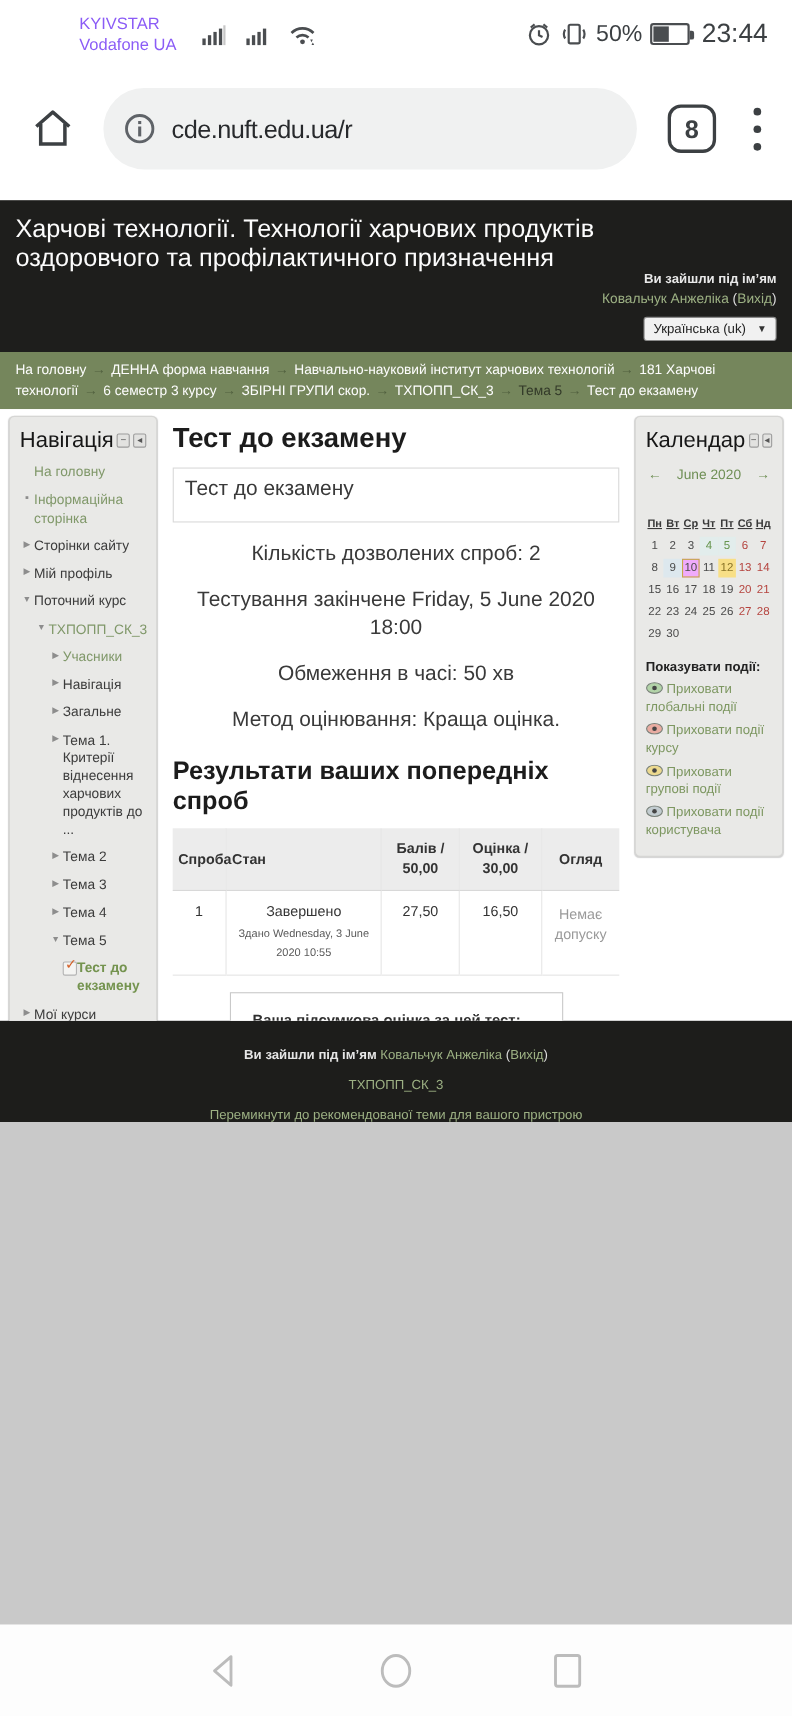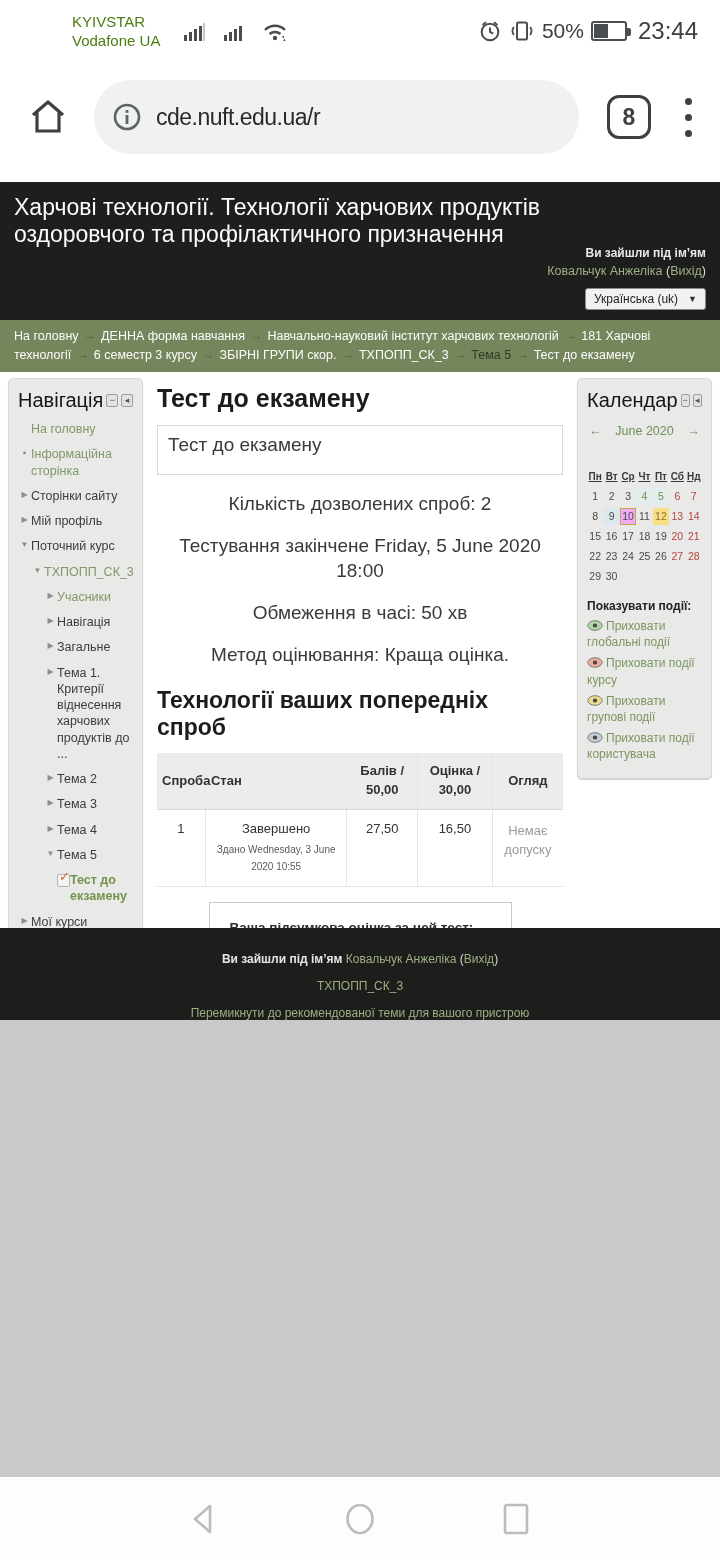--- a/index.html
+++ b/index.html
@@ -2,21 +2,21 @@
 <html><head>
 <meta charset="utf-8">
 <style>
   * { margin:0; padding:0; box-sizing:border-box; }
   html,body { background:#555; }
   body { font-family:"Liberation Sans","DejaVu Sans",sans-serif; }
   .screen { width:720px; height:1560px; background:#fff; position:relative; overflow:hidden; margin:0 auto; }
 
   
   .status-bar { height:58px; display:flex; align-items:center; padding:4px 22px 0 72px; }
-  .carrier { font-size:15px; line-height:19px; color:#4d7c0f; }
+  .carrier { font-size:15px; line-height:19px; color:#8b5cf6; }
   .sig-group { display:flex; align-items:flex-end; gap:16px; margin-left:22px; }
   .sb-right { margin-left:auto; display:flex; align-items:center; gap:7px; color:#3c4043; }
   .sb-pct { font-size:21px; }
   .sb-time { font-size:24px; margin-left:4px; }
   .battery { position:relative; width:36px; height:20px; border:2px solid #4a4d50; border-radius:3px; }
   .battery::before { content:""; position:absolute; left:1px; top:1px; bottom:1px; width:45%; background:#4a4d50; }
   .battery::after { content:""; position:absolute; right:-6px; top:5px; width:4px; height:8px; background:#4a4d50; border-radius:0 2px 2px 0; }
 
   
   .browser-bar { height:118px; display:flex; align-items:center; padding:0 26px; background:#fff; }
@@ -282,21 +282,21 @@
 
     <main class="col-main">
       <h2 class="page-title">Тест до екзамену</h2>
       <div class="intro-box">Тест до екзамену</div>
       <div class="qinfo" id="info-lines">
           <p>Кількість дозволених спроб: 2</p>
           <p>Тестування закінчене Friday, 5 June 2020 18:00</p>
           <p>Обмеження в часі: 50 хв</p>
           <p>Метод оцінювання: Краща оцінка.</p>
         </div>
-      <h3 class="results-heading">Технології ваших попередніх спроб</h3>
+      <h3 class="results-heading">Результати ваших попередніх спроб</h3>
 
       <table class="results">
         <colgroup>
             <col style="width:48px">
             <col style="width:140px">
             <col style="width:70px">
             <col style="width:74px">
             <col style="width:70px">
           </colgroup>
         <thead>

